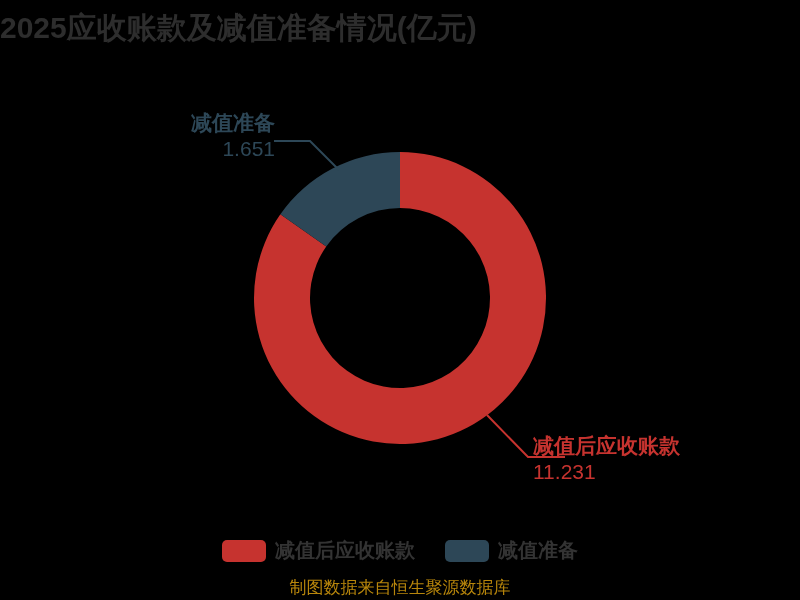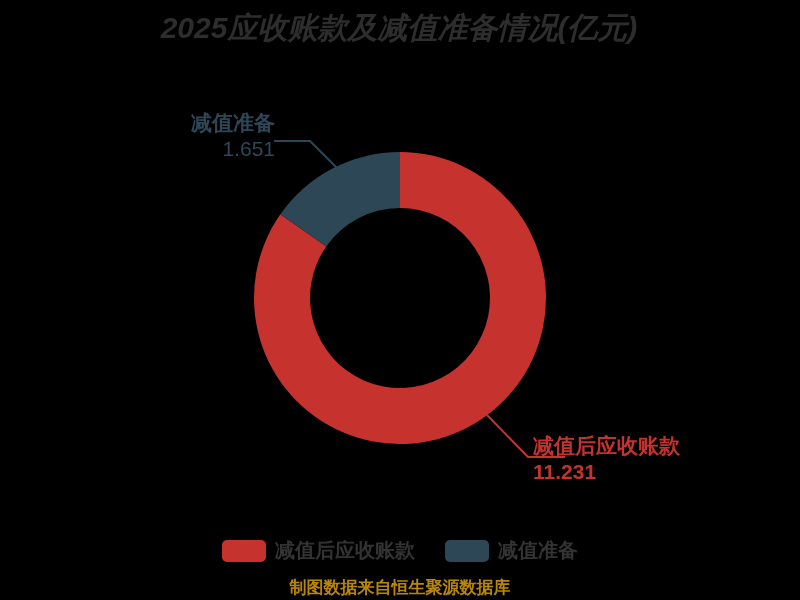--- a/index.html
+++ b/index.html
@@ -13,27 +13,25 @@
     position: relative;
     overflow: hidden;
     font-family: "Liberation Sans", "DejaVu Sans", sans-serif;
     background: #000000;
   }
   #chart-title {
     position: absolute;
     left: 0;
     top: 8px;
     width: 798px;
-    text-align: center;
     font-size: 30px;
     font-weight: bold;
     color: #2d2d2d;
     letter-spacing: 0px;
     white-space: nowrap;
-    font-style: italic;
   }
   #donut-wrap {
     position: absolute;
     left: 0;
     top: 0;
     width: 800px;
     height: 600px;
   }
   svg.canvas {
     position: absolute;
@@ -71,21 +69,20 @@
     font-weight: bold;
     color: #c6332f;
     line-height: 26px;
     white-space: nowrap;
   }
   #label-receivable .lbl-val {
     font-size: 21px;
     color: #c6332f;
     line-height: 26px;
     white-space: nowrap;
-    font-weight: bold;
   }
   #legend {
     position: absolute;
     left: 0;
     top: 537px;
     width: 800px;
     display: flex;
     justify-content: center;
     align-items: center;
     gap: 30px;
@@ -107,21 +104,21 @@
     color: #333333;
     white-space: nowrap;
   }
   #footer-note {
     position: absolute;
     left: 0;
     top: 576px;
     width: 800px;
     text-align: center;
     font-size: 17px;
-    font-weight: bold;
+    font-weight: normal;
     color: #b8860b;
     white-space: nowrap;
   }
 </style>
 </head>
 <body>
 
 <div id="chart-title">2025应收账款及减值准备情况(亿元)</div>
 
 <div id="donut-wrap">

